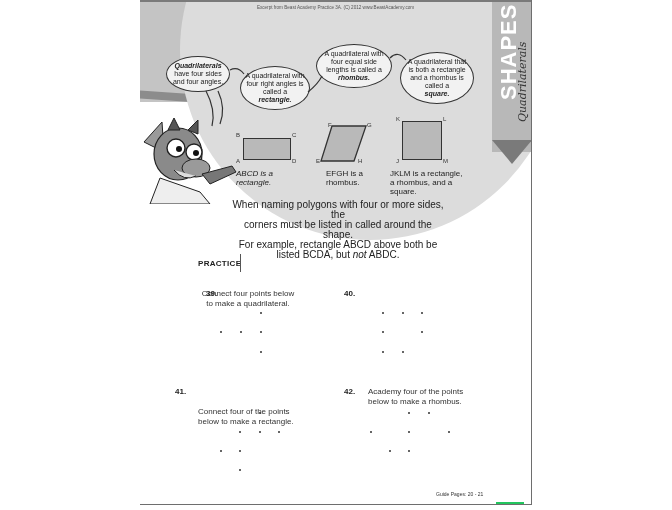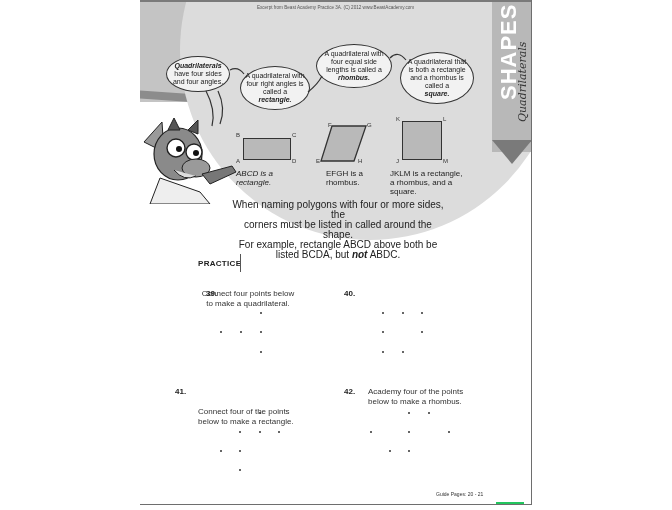--- a/index.html
+++ b/index.html
@@ -13,21 +13,21 @@
     .tab { position: absolute; left: 352px; top: 2px; width: 39px; height: 150px; background: #b8b8b8; }
     .tab-arrow { position: absolute; left: 352px; top: 140px; width: 0; height: 0; border-left: 20px solid transparent; border-right: 20px solid transparent; border-top: 24px solid #7a7a7a; }
     .tab-title { position: absolute; left: 356px; top: 100px; transform-origin: left top; transform: rotate(-90deg); font-size: 22px; font-weight: bold; color: #fff; letter-spacing: 1px; white-space: nowrap; }
     .tab-sub { position: absolute; left: 376px; top: 122px; transform-origin: left top; transform: rotate(-90deg); font-size: 11px; font-style: italic; font-family: "DejaVu Serif", serif; color: #333; white-space: nowrap; }
     .bubble { position: absolute; background: #f2f2f2; border: 1.3px solid #333; border-radius: 50%; font-size: 7px; line-height: 8px; text-align: center; color: #222; display: flex; align-items: center; justify-content: center; flex-direction: column; padding: 2px 4px; box-sizing: border-box; }
     .bubble b { font-style: italic; font-weight: bold; }
     .shape-label { position: absolute; font-size: 6px; color: #333; }
     .shape-caption { position: absolute; font-size: 8px; line-height: 9px; color: #222; }
     .rect { position: absolute; background: #b9b9b9; border: 1.3px solid #333; box-sizing: border-box; }
     .naming { position: absolute; left: 88px; top: 200px; width: 220px; text-align: center; font-size: 10px; line-height: 10px; color: #222; }
-    .naming i { font-weight: bold; margin-top: 28px; }
+    .naming i { font-weight: normal; margin-top: 28px; }
     .practice { position: absolute; left: 58px; top: 259px; font-size: 8px; font-weight: bold; color: #222; letter-spacing: 0.3px; }
     .practice-bar { position: absolute; left: 100px; top: 254px; width: 1px; height: 18px; background: #555; }
     .problem-num { position: absolute; font-size: 8px; font-weight: bold; color: #222; }
     .problem-text { position: absolute; font-size: 8px; line-height: 9.5px; color: #333; width: 110px; }
     .dot { position: absolute; width: 2px; height: 2px; border-radius: 50%; background: #333; }
     .footer-text { position: absolute; left: 296px; top: 491px; font-size: 5px; color: #333; }
     .page-num { position: absolute; left: 356px; top: 486px; width: 16px; height: 12px; border: 6px solid #22c55e; font-size: 10px; font-weight: bold; text-align: center; line-height: 12px; color: #222; margin-top: 16px; }
     .mascot { position: absolute; left: 0; top: 112px; width: 100px; height: 92px; }
   </style>
 </head>

